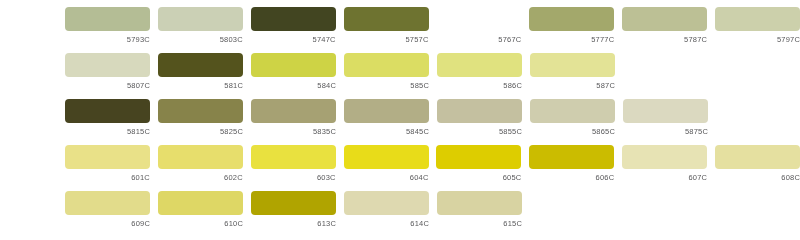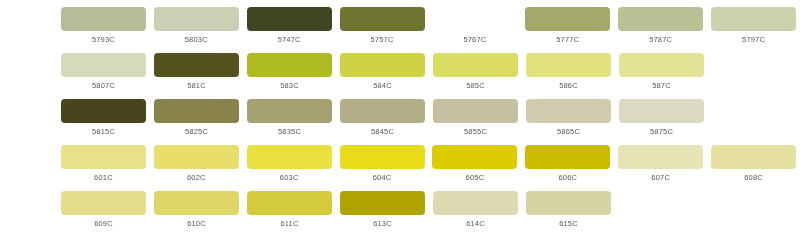--- a/index.html
+++ b/index.html
@@ -28,21 +28,21 @@
     justify-content: flex-start;
     padding-left: 57px;
     height: 46px;
     box-sizing: border-box;
   }
   .swatch-cell {
     width: 93px;
     margin-right: 0px;
     display: flex;
     flex-direction: column;
-    align-items: center;
+    align-items: flex-end;
   }
   .swatch-chip {
     width: 85px;
     height: 24px;
     border-radius: 4px;
     box-sizing: border-box;
   }
   .swatch-label {
     margin-top: 4px;
     font-size: 7.5px;
@@ -95,24 +95,20 @@
       <div class="swatch-row">
         <div class="swatch-cell">
           <div class="swatch-chip" style="background: rgb(215, 217, 189);"></div>
           <div class="swatch-label">5807C</div>
         </div>
         <div class="swatch-cell">
           <div class="swatch-chip" style="background: rgb(84, 83, 29);"></div>
           <div class="swatch-label">581C</div>
         </div>
         <div class="swatch-cell">
-          <div class="swatch-chip" style="background: rgb(173, 187, 32);"></div>
-          <div class="swatch-label">583C</div>
-        </div>
-        <div class="swatch-cell">
           <div class="swatch-chip" style="background: rgb(206, 211, 69);"></div>
           <div class="swatch-label">584C</div>
         </div>
         <div class="swatch-cell">
           <div class="swatch-chip" style="background: rgb(219, 221, 99);"></div>
           <div class="swatch-label">585C</div>
         </div>
         <div class="swatch-cell">
           <div class="swatch-chip" style="background: rgb(224, 226, 127);"></div>
           <div class="swatch-label">586C</div>
@@ -187,24 +183,20 @@
         </div>
       </div>
       <div class="swatch-row">
         <div class="swatch-cell">
           <div class="swatch-chip" style="background: rgb(226, 220, 139);"></div>
           <div class="swatch-label">609C</div>
         </div>
         <div class="swatch-cell">
           <div class="swatch-chip" style="background: rgb(222, 215, 101);"></div>
           <div class="swatch-label">610C</div>
-        </div>
-        <div class="swatch-cell">
-          <div class="swatch-chip" style="background: rgb(212, 203, 60);"></div>
-          <div class="swatch-label">611C</div>
         </div>
         <div class="swatch-cell">
           <div class="swatch-chip" style="background: rgb(176, 164, 0);"></div>
           <div class="swatch-label">613C</div>
         </div>
         <div class="swatch-cell">
           <div class="swatch-chip" style="background: rgb(222, 217, 176);"></div>
           <div class="swatch-label">614C</div>
         </div>
         <div class="swatch-cell">

